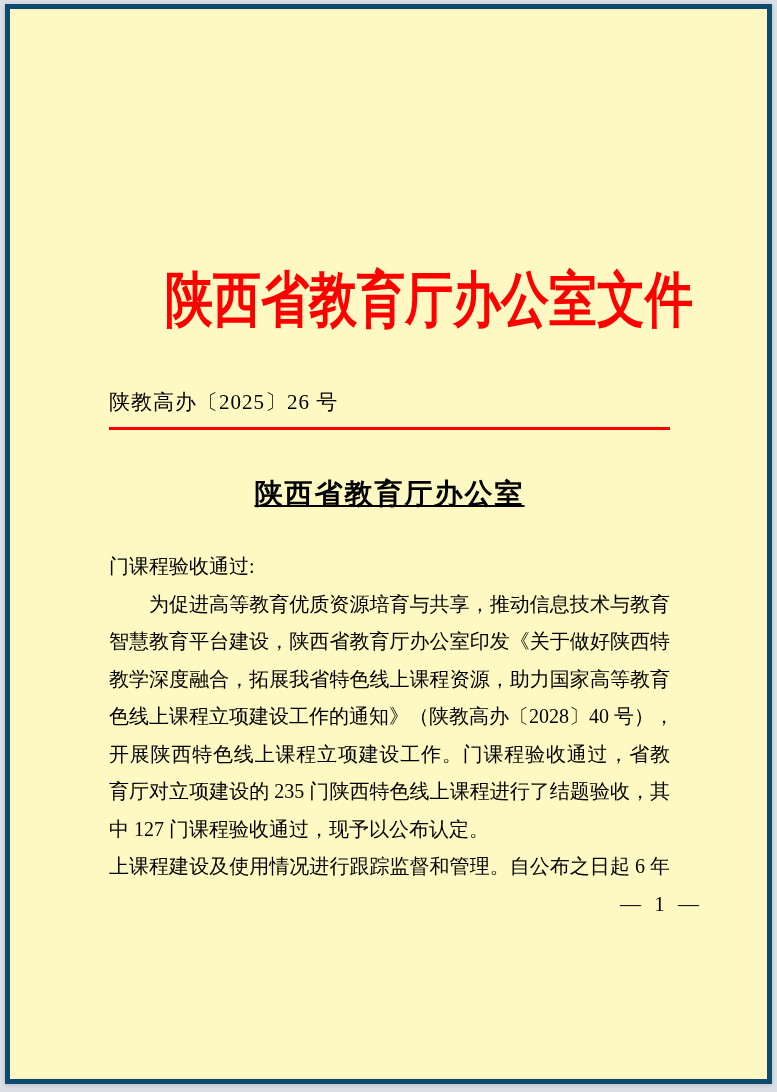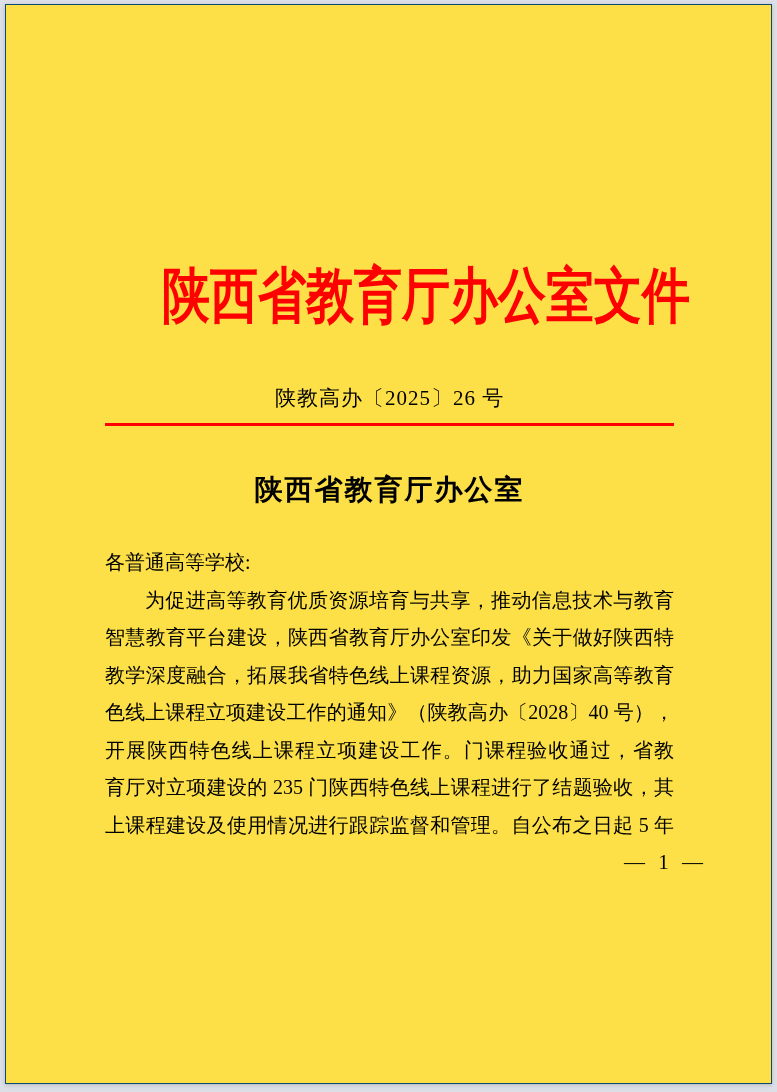--- a/index.html
+++ b/index.html
@@ -11,22 +11,22 @@
     font-family: "Liberation Serif", "DejaVu Serif", serif;
     color: #000000;
     overflow: hidden;
   }
 
   .page {
     position: relative;
     width: 767px;
     height: 1080px;
     margin: 4px auto 8px auto;
-    background: #fde047;
-    border: 1px solid #0c4a6e;
+    background: #fef9c3;
+    border: 5px solid #0c4a6e;
     box-shadow: 0 1px 4px rgba(0,0,0,0.18);
   }
 
   .content {
     padding: 0 97px 0 99px;
   }
 
   .letterhead {
     margin-top: 252px;
     line-height: 78px;
@@ -36,39 +36,39 @@
     text-align: center;
     white-space: nowrap;
     transform: scaleX(0.80);
     transform-origin: 50% 50%;
   }
 
   .doc-number {
     margin-top: 50px;
     line-height: 26px;
     font-size: 21px;
-    text-align: center;
+    text-align: left;
     letter-spacing: 1px;
   }
 
   .red-rule {
     margin-top: 12px;
     height: 3px;
     background: #ff0000;
   }
 
   .doc-title {
     margin-top: 42px;
     line-height: 44px;
     font-size: 28px;
     font-weight: bold;
     text-align: center;
   }
 
-  .title-l1 { letter-spacing: 2px; }
+  .title-l1 { letter-spacing: 2px; text-decoration: underline; }
   .title-l2 { letter-spacing: -1.2px; white-space: nowrap; }
 
   .doc-body {
     margin-top: 32px;
     font-size: 20px;
     line-height: 37.5px;
   }
 
   .body-line {
     text-align: justify;
@@ -105,26 +105,27 @@
 
     <div class="doc-number">陕教高办〔2025〕26 号</div>
 
     <div class="red-rule"></div>
 
     <div class="doc-title">
       <div class="title-l1">陕西省教育厅办公室</div>
     </div>
 
     <div class="doc-body">
-      <div class="body-line plain">各普通高等学校:</div>
+      <div class="body-line plain">门课程验收通过:</div>
       <div class="body-line indent">为促进高等教育优质资源培育与共享，推动信息技术与教育</div>
       <div class="body-line">智慧教育平台建设，陕西省教育厅办公室印发《关于做好陕西特</div>
       <div class="body-line">教学深度融合，拓展我省特色线上课程资源，助力国家高等教育</div>
       <div class="body-line">色线上课程立项建设工作的通知》（陕教高办〔2028〕40 号），</div>
       <div class="body-line">开展陕西特色线上课程立项建设工作。门课程验收通过，省教</div>
       <div class="body-line">育厅对立项建设的 235 门陕西特色线上课程进行了结题验收，其</div>
-      <div class="body-line">上课程建设及使用情况进行跟踪监督和管理。自公布之日起 5 年</div>
+      <div class="body-line plain">中 127 门课程验收通过，现予以公布认定。</div>
+      <div class="body-line">上课程建设及使用情况进行跟踪监督和管理。自公布之日起 6 年</div>
     </div>
 
   </div>
 
   <div class="page-num">— 1 —</div>
 </div>
 
 </body></html>

